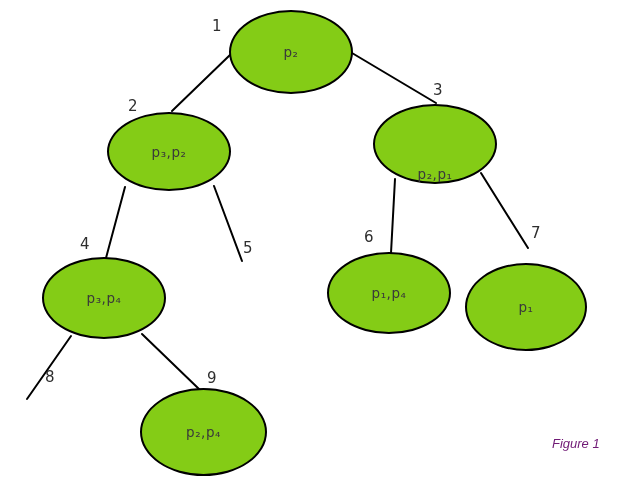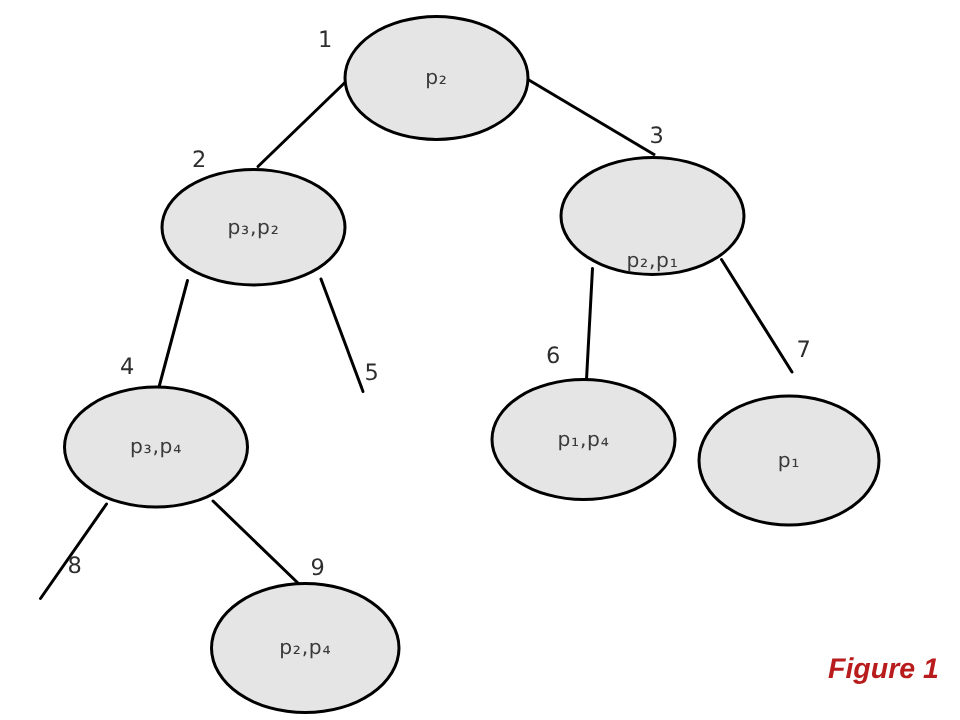--- a/index.html
+++ b/index.html
@@ -18,21 +18,21 @@
   }
   .edges-layer line {
     stroke: #000000;
     stroke-width: 2;
     stroke-linecap: round;
   }
   .node {
     position: absolute;
     border: 2.5px solid #000000;
     border-radius: 50%;
-    background: #e5e5e5;
+    background: #84cc16;
     box-sizing: border-box;
     display: flex;
     align-items: center;
     justify-content: center;
   }
   .node-label {
     font-size: 13.5px;
     color: #3a3a3a;
     letter-spacing: 0.5px;
     white-space: nowrap;
@@ -42,23 +42,23 @@
     font-size: 15px;
     color: #2e2e2e;
     line-height: 1;
   }
   .figure-caption {
     position: absolute;
     left: 552px;
     top: 436px;
     font-family: "Liberation Sans", sans-serif;
     font-style: italic;
-    font-weight: bold;
-    font-size: 19px;
-    color: #b91c1c;
+    font-weight: normal;
+    font-size: 13px;
+    color: #701a75;
     white-space: nowrap;
   }
 
   
   .n1 { left: 229px; top:  10px; width: 124px; height: 84px; }
   .n2 { left: 107px; top: 112px; width: 124px; height: 79px; }
   .n3 { left: 373px; top: 104px; width: 124px; height: 80px; align-items: flex-end; }
   .n4 { left:  42px; top: 257px; width: 124px; height: 82px; align-items: center; }
   .n5 { left: 182px; top: 259px; width: 124px; height: 80px; }
   .n6 { left: 327px; top: 252px; width: 124px; height: 82px; }

